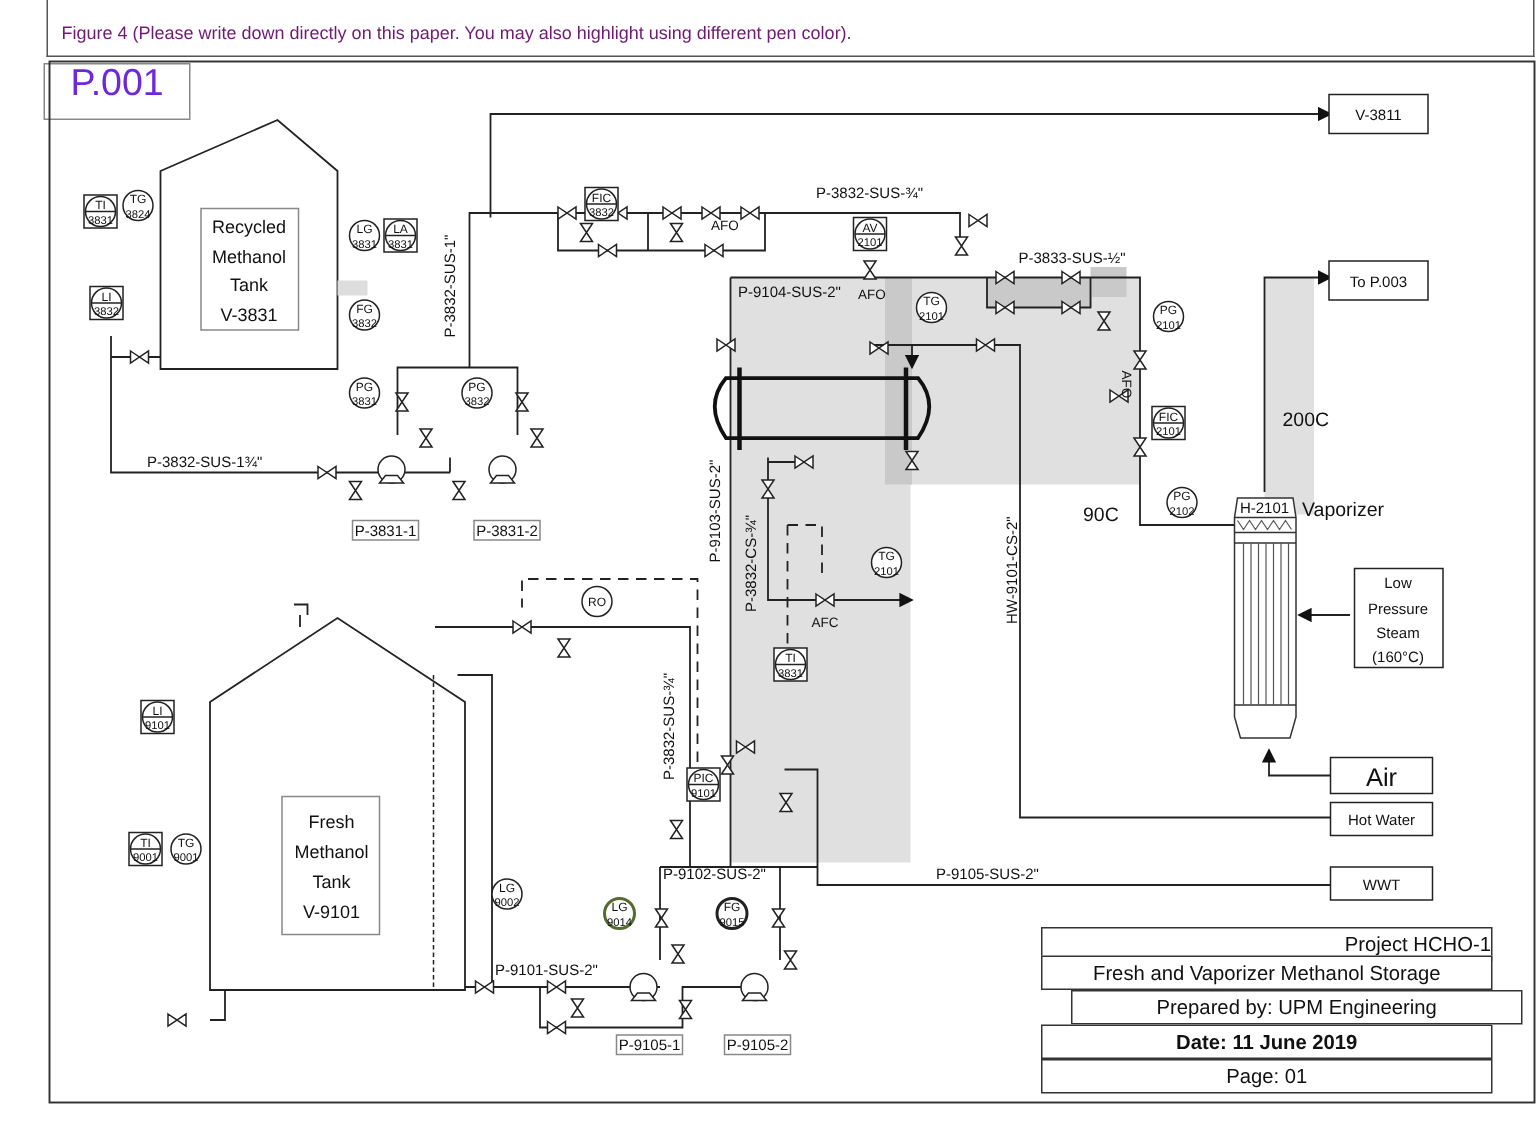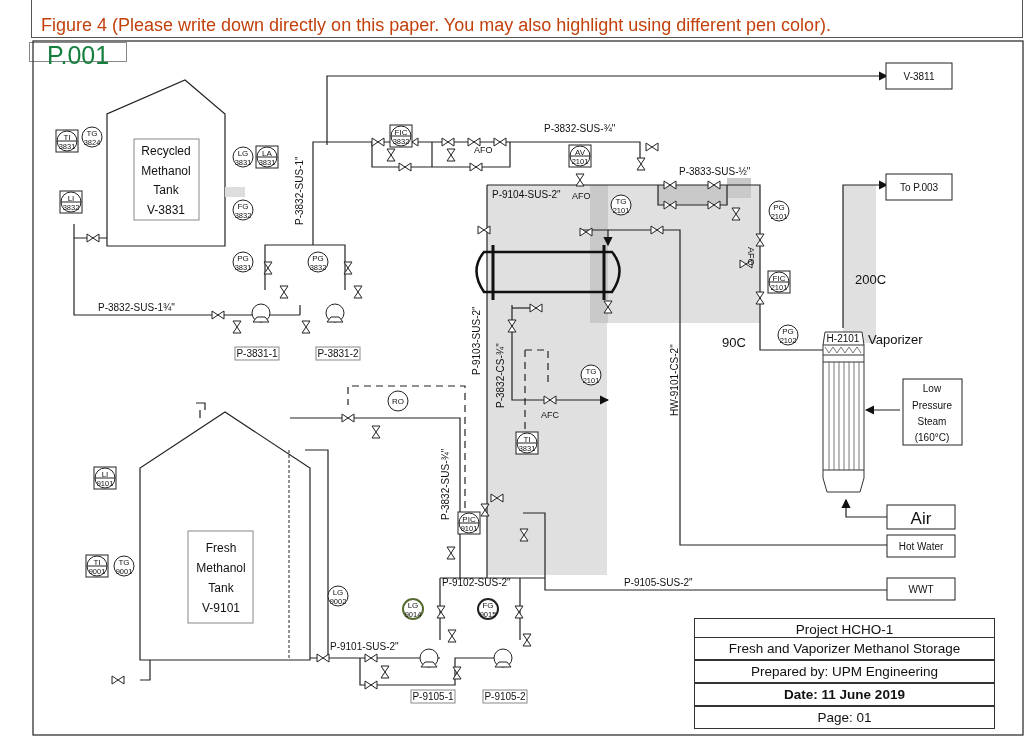--- a/index.html
+++ b/index.html
@@ -1,19 +1,19 @@
 <!DOCTYPE html>
 <html><head>
 <meta charset="utf-8">
 <style>
   html, body { margin:0; padding:0; background:#ffffff; }
   body { width:1024px; height:747px; position:relative; overflow:hidden; font-family:"Liberation Sans", sans-serif; }
   .caption-box { position:absolute; left:31px; top:0; width:992px; height:38px; border:1px solid #555; border-top:none; box-sizing:border-box; }
-  .caption { position:absolute; left:41px; top:15px; font-size:18px; color:#c2410c; font-family:"Liberation Sans", sans-serif; }
-  .page-tab { position:absolute; left:29px; top:42px; width:98px; height:20px; border:1px solid #888; background:#fff; box-sizing:border-box; font-size:25px; line-height:24px; padding-left:17px; color:#15803d; }
+  .caption { position:absolute; left:41px; top:15px; font-size:12px; color:#701a75; font-family:"Liberation Sans", sans-serif; }
+  .page-tab { position:absolute; left:29px; top:42px; width:98px; height:38px; border:1px solid #888; background:#fff; box-sizing:border-box; font-size:25px; line-height:24px; padding-left:17px; color:#6d28d9; }
   svg#pid { position:absolute; left:0; top:0; }
   svg text { font-family:"Liberation Sans", sans-serif; fill:#111; }
   .pipe { stroke:#222; stroke-width:1.2; fill:none; }
   .dash { stroke:#222; stroke-width:1.2; fill:none; stroke-dasharray:7 5; }
   .tb-cell { position:absolute; left:694px; width:301px; height:23px; border:1px solid #333; box-sizing:border-box; text-align:center; font-size:13.5px; line-height:22px; color:#111; background:#fff; }
 </style>
 </head>
 <body>
 
 <div class="caption-box"></div>
@@ -410,17 +410,17 @@
       <rect x="887" y="535" width="68" height="22" fill="#fff" stroke="#222"></rect>
       <text x="921" y="550" font-size="10" text-anchor="middle">Hot Water</text>
     </g>
     <g>
       <rect x="887" y="578" width="68" height="22" fill="#fff" stroke="#222"></rect>
       <text x="921" y="593" font-size="10" text-anchor="middle">WWT</text>
     </g>
   </g>
 </svg>
 
-<div class="tb-cell" style="top:618px;">Project HCHO-1</div>
+<div class="tb-cell" style="top:618px;text-align:right;">Project HCHO-1</div>
 <div class="tb-cell" style="top:637px;">Fresh and Vaporizer Methanol Storage</div>
-<div class="tb-cell" style="top:660px;">Prepared by: UPM Engineering</div>
+<div class="tb-cell" style="top:660px;margin-left:20px;">Prepared by: UPM Engineering</div>
 <div class="tb-cell" style="top:683px;font-weight:bold;">Date: 11 June 2019</div>
 <div class="tb-cell" style="top:706px;">Page: 01</div>
 
 </body></html>

